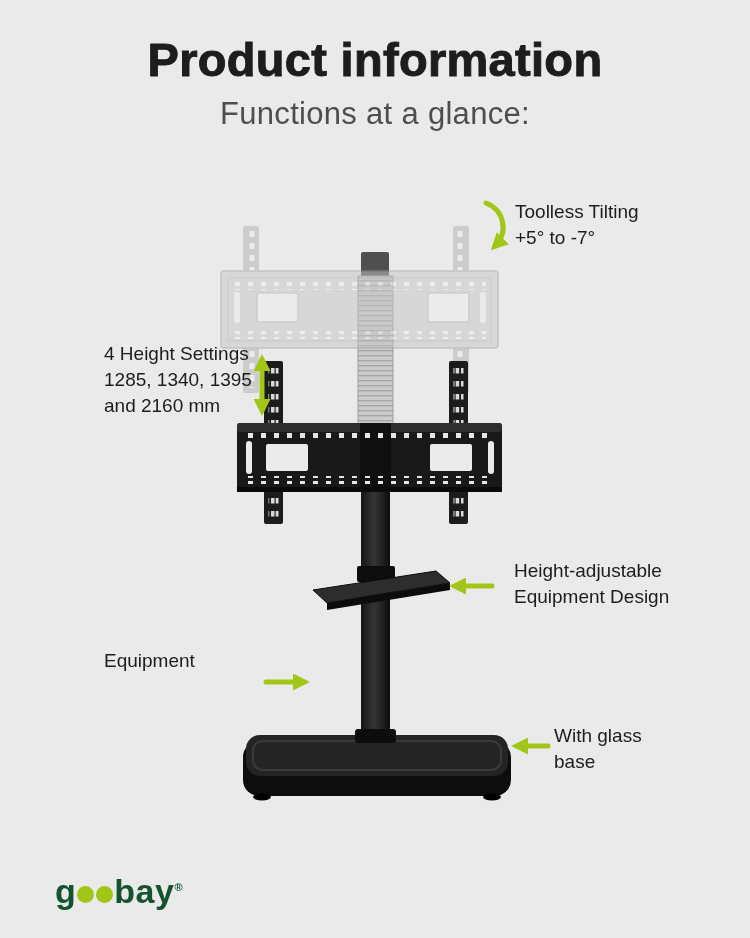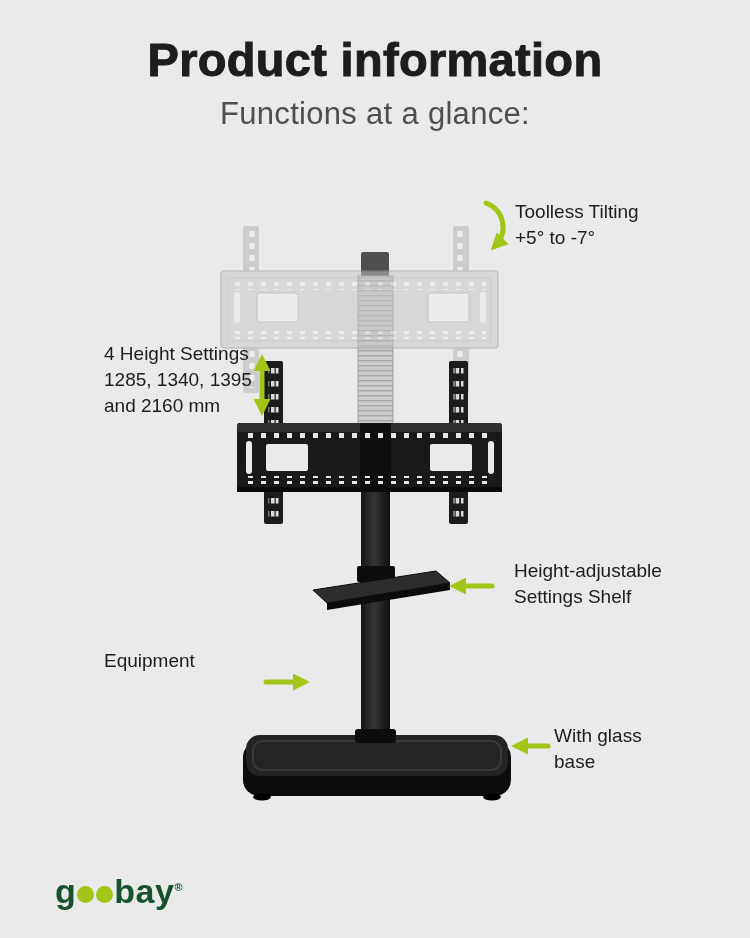--- a/index.html
+++ b/index.html
@@ -131,21 +131,21 @@
 </div>
 
 <div class="anno a-height">
   <div>4 Height Settings</div>
   <div>1285, 1340, 1395</div>
   <div>and 2160 mm</div>
 </div>
 
 <div class="anno a-shelf">
   <div>Height-adjustable</div>
-  <div>Settings Shelf</div>
+  <div>Equipment Design</div>
 </div>
 
 <div class="anno a-column">
   <div>Equipment</div>
 </div>
 
 <div class="anno a-base">
   <div>With glass</div>
   <div>base</div>
 </div>

